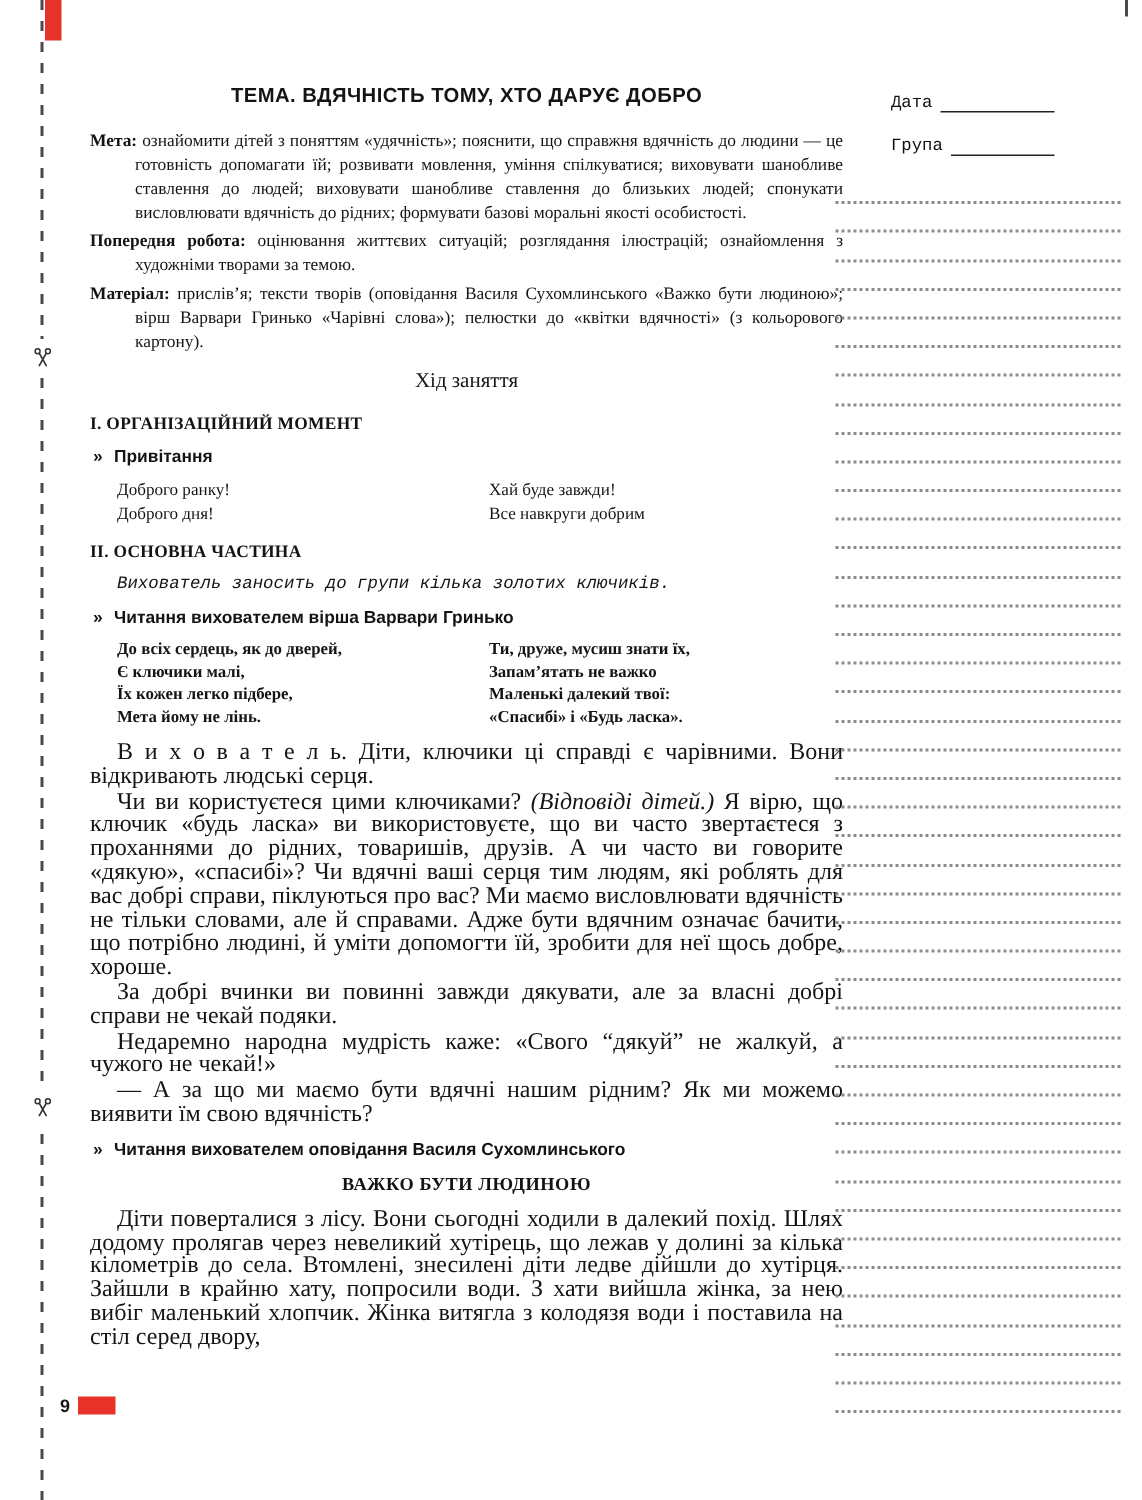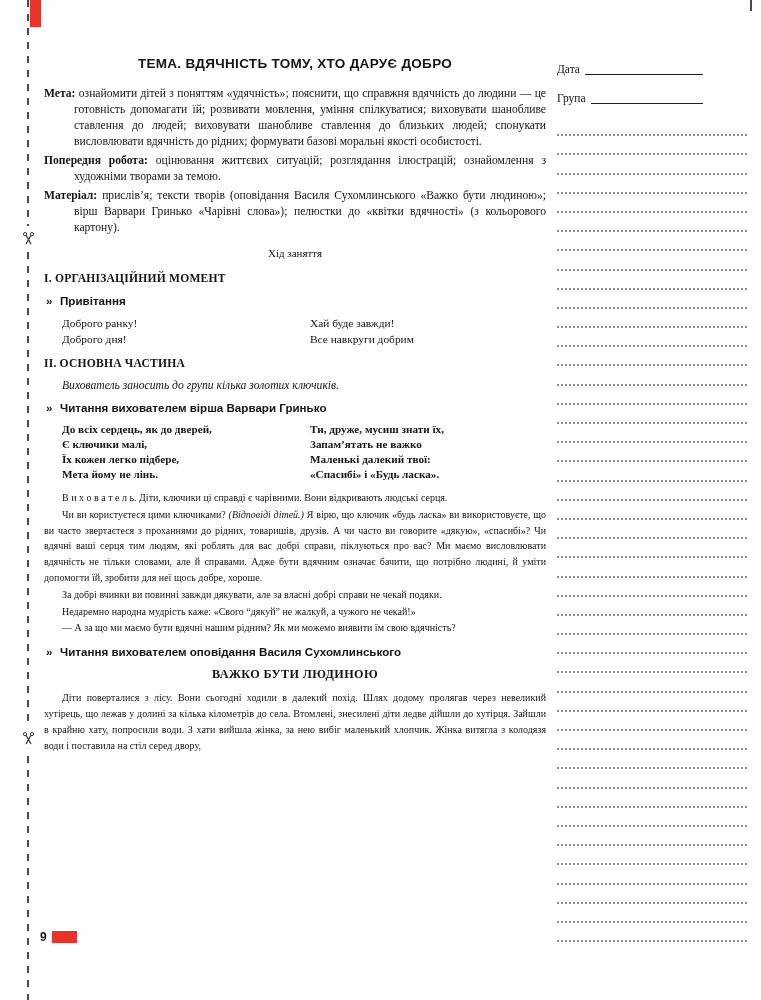--- a/index.html
+++ b/index.html
@@ -17,47 +17,47 @@
     position:absolute; right:9px; top:0; width:2px; height:11px; background:#4a4a4a;
   }
   .scissors {
     position:absolute; left:16px; width:24px; height:24px; background:#fff;
     display:flex; align-items:center; justify-content:center;
   }
   .s1 { top:226px; } .s2 { top:726px; }
   .red-tab-top { position:absolute; left:30px; top:0; width:11px; height:27px; background:#e8332a; }
 
   
-  .main { position:absolute; left:44px; top:56px; width:502px; }
+  .main { position:absolute; left:60px; top:56px; width:502px; }
   .title {
     font-family:"Liberation Sans", sans-serif; font-weight:bold; font-size:13.5px;
     text-align:center; letter-spacing:.3px; margin-bottom:15px;
   }
   .hang { font-size:11.6px; line-height:16px; text-align:justify; padding-left:30px; text-indent:-30px; margin-bottom:3px; }
   .lbl { font-weight:bold; }
   .center { text-align:center; }
-  .flow-title { font-size:11px; margin:11px 0 13px; }
+  .flow-title { font-size:14px; margin:11px 0 13px; }
   .sec { font-family:Liberation Serif, serif; font-weight:bold; font-size:11.6px; letter-spacing:.2px; margin:10px 0 9px; }
   .bullet { font-family:"Liberation Sans", sans-serif; font-weight:bold; font-size:11.6px; margin:9px 0 8px; display:flex; }
   .marker { width:16px; padding-left:2px; }
   .two-col { display:flex; font-size:11.4px; line-height:16px; margin:2px 0 8px; }
   .two-col .col-l { width:266px; padding-left:18px; }
   .two-col .col-r { flex:1; }
   .poem { font-weight:bold; font-size:11.2px; line-height:15px; }
   .poem-title { font-weight:bold; font-size:11.8px; margin:8px 0 7px; }
-  .stage { font-style:italic; font-size:11.6px; text-indent:18px; margin:5px 0 6px; }
-  .body { font-size:10px; line-height:15.8px; text-align:justify; margin-bottom:1px; }
+  .stage { font-style:italic; font-size:11.6px; text-indent:18px; margin:5px 0 6px;font-family:Liberation Mono, monospace; }
+  .body { font-size:16px; line-height:15.8px; text-align:justify; margin-bottom:1px; }
   .ind { text-indent:18px; }
   .story-title { font-weight:bold; font-size:12.2px; letter-spacing:.4px; margin:9px 0 8px; }
 
   
   .sidebar { position:absolute; left:557px; top:58px; width:190px; }
   .field-row {
     display:flex; align-items:flex-end; height:17px; margin-bottom:12px; padding-right:44px;
-    font-family:Liberation Serif, serif; font-size:11.5px; color:#111;
+    font-family:Liberation Mono, monospace; font-size:11.5px; color:#111;margin-left:37px;
   }
   .field-label { white-space:nowrap; }
   .field-line { flex:1; border-bottom:1px solid #222; margin-left:5px; height:13px; }
   .notes { margin-top:13px; }
   .dotted-line { height:19.2px; border-bottom:2px dotted #8b8b8b; }
 
   
   .footer { position:absolute; left:40px; top:930px; display:flex; align-items:center; }
   .pagenum { font-family:"Liberation Sans", sans-serif; font-weight:bold; font-size:12px; }
   .red-bar { display:inline-block; width:25px; height:12px; background:#e8332a; margin-left:5px; }

